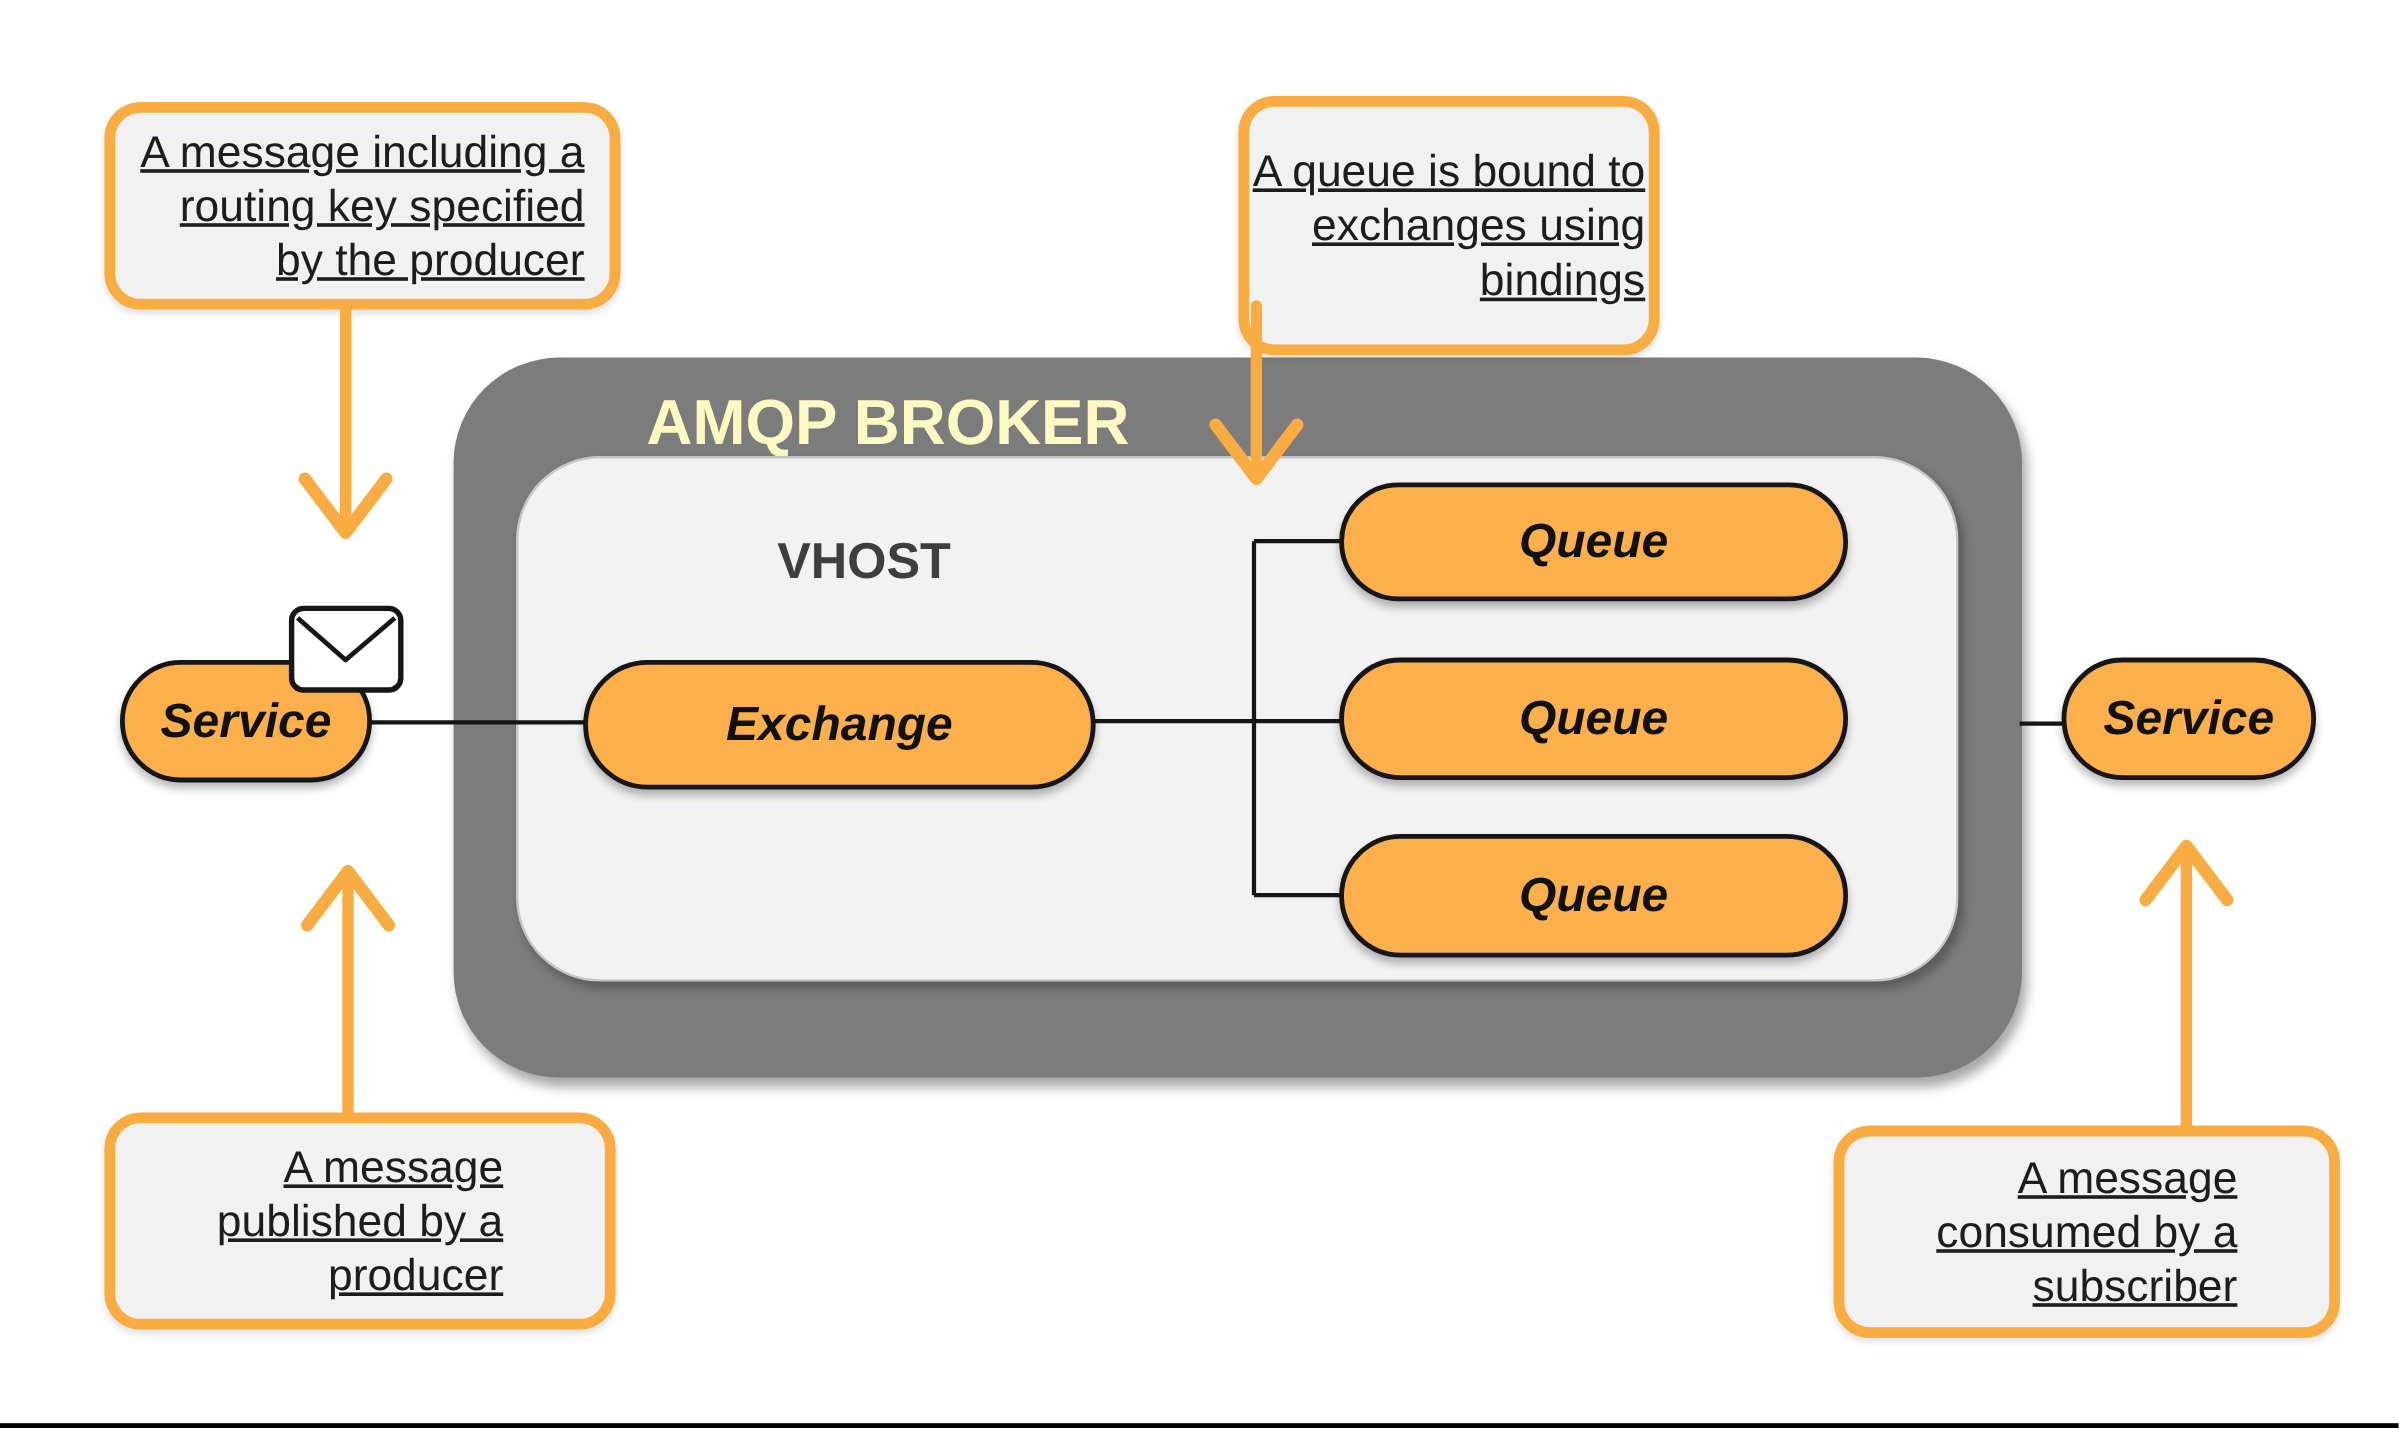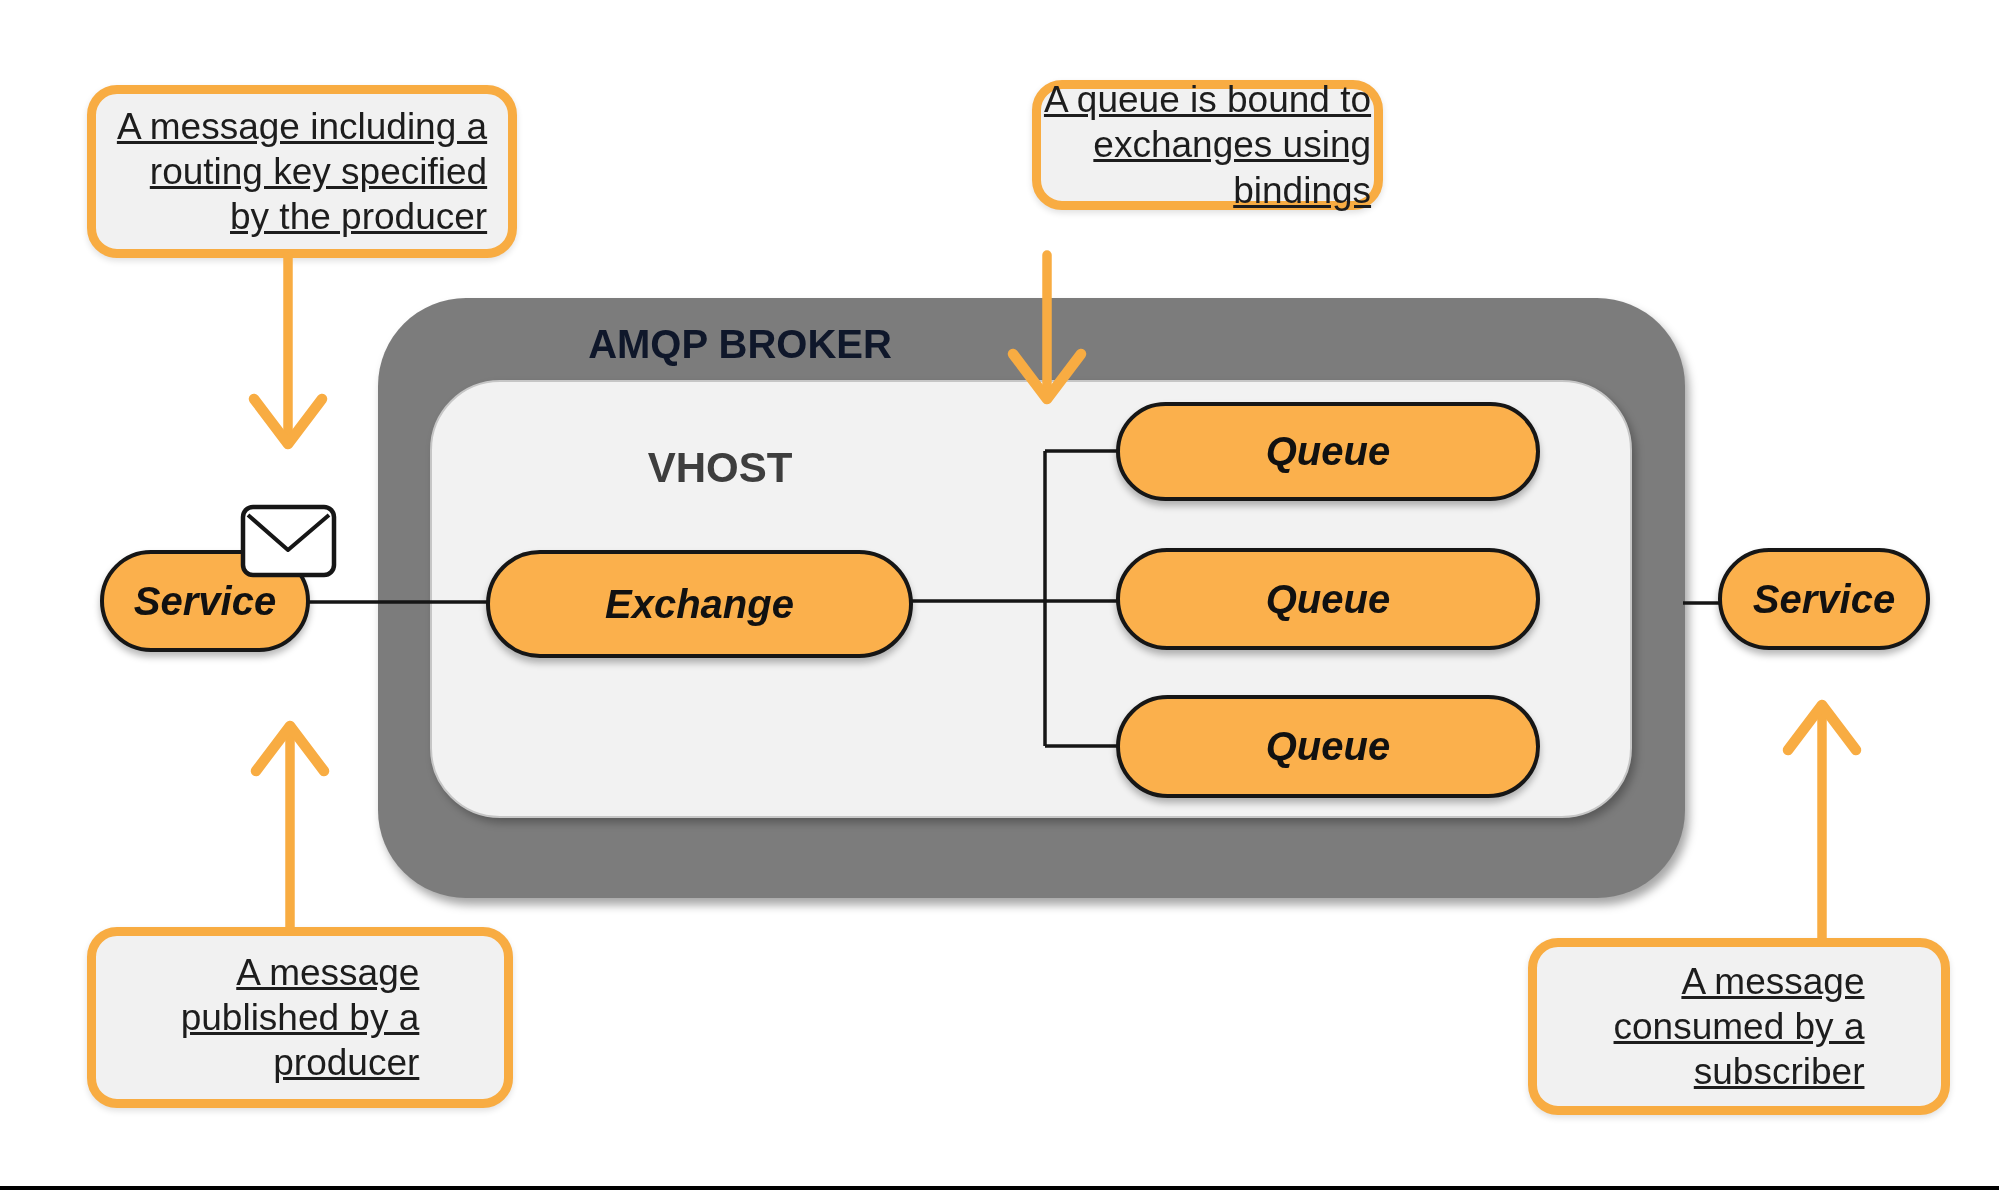--- a/index.html
+++ b/index.html
@@ -20,21 +20,21 @@
   .layer{position:absolute;left:0;top:0;width:1999px;height:1194px;pointer-events:none;}
 
   
   .broker{
     position:absolute;left:378px;top:298px;width:1307px;height:600px;
     background:var(--c-broker-gray);border-radius:88px;
     box-shadow:4px 7px 10px rgba(0,0,0,0.35);
   }
   .broker-label{
     position:absolute;left:362px;top:24px;transform:translateX(-50%);
-    color:#0f172a;font-weight:bold;font-size:40px;white-space:nowrap;
+    color:#fef9c3;font-weight:bold;font-size:53px;white-space:nowrap;
   }
   .vhost{
     position:absolute;left:430px;top:380px;width:1202px;height:438px;
     background:var(--c-panel-light);border:2px solid #C6C6C6;border-radius:70px;
     box-shadow:4px 5px 8px rgba(0,0,0,0.28);box-sizing:border-box;
   }
   .vhost-label{
     position:absolute;left:288px;top:62px;transform:translateX(-50%);
     color:var(--c-vhost-text);font-weight:bold;font-size:42px;white-space:nowrap;
   }
@@ -59,21 +59,21 @@
   .callout{
     position:absolute;display:flex;align-items:center;justify-content:center;
     background:var(--c-callout-bg);border:9px solid var(--c-accent-orange);
     border-radius:30px;box-sizing:border-box;
     font-size:37px;line-height:1.22;color:var(--c-text-dark);
     text-align:right;white-space:pre-line;
     box-shadow:0 3px 6px rgba(0,0,0,0.12);
     text-decoration:underline;
   }
   .callout-routing{left:87px;top:85px;width:430px;height:173px;}
-  .callout-bindings{left:1032px;top:80px;width:351px;height:130px;}
+  .callout-bindings{left:1032px;top:80px;width:351px;height:216px;}
   .callout-published{left:87px;top:927px;width:426px;height:181px;}
   .callout-consumed{left:1528px;top:938px;width:422px;height:177px;}
 
   
   .black-line{stroke:var(--c-line-black);stroke-width:3.5;fill:none;}
   .orange-shaft{stroke:var(--c-accent-orange);stroke-width:9.5;stroke-linecap:round;fill:none;}
   .orange-head{stroke:var(--c-accent-orange);stroke-width:10.5;stroke-linecap:round;stroke-linejoin:round;fill:none;}
   .envelope-body{fill:#ffffff;stroke:var(--c-line-black);stroke-width:4.5;}
   .envelope-flap{fill:none;stroke:var(--c-line-black);stroke-width:4;stroke-linejoin:round;}
 

